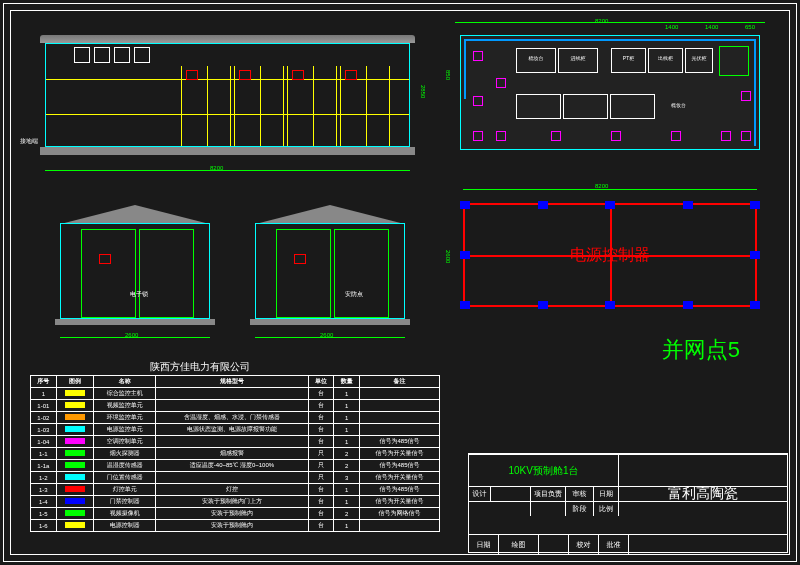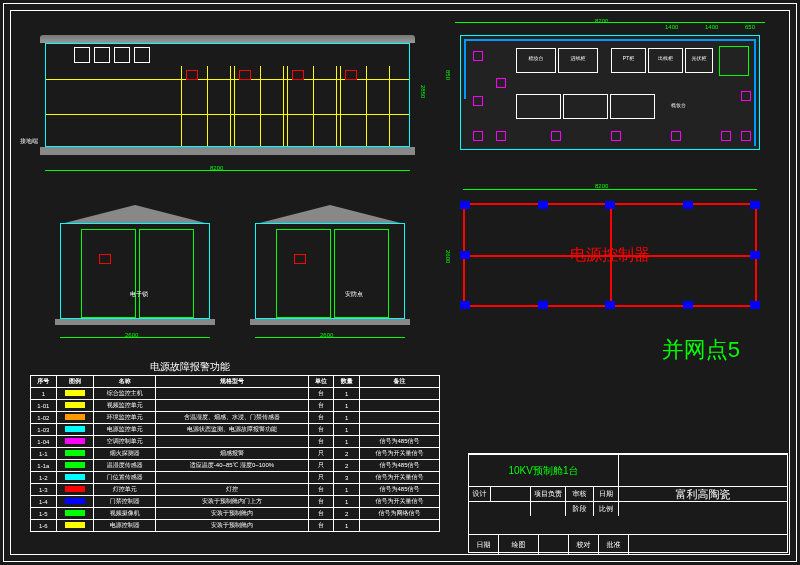--- a/index.html
+++ b/index.html
@@ -172,21 +172,21 @@
     <div class="bs-pad" style="left:75%;bottom:-4px"></div>
   </div>
   <div class="bs-txt">电源控制器</div>
 </div>
 <div class="dim" style="left:595px;top:183px">8200</div>
 <div class="dim-line" style="left:463px;top:189px;width:294px;height:1px"></div>
 <div class="dim" style="left:445px;top:250px;writing-mode:vertical-rl">2600</div>
 
 <div class="node-title">并网点5</div>
 
-<div class="tbl-title">电源故障报警功能</div>
+<div class="tbl-title">陕西方佳电力有限公司</div>
 <table class="tbl">
   <thead>
       <tr id="tbl-head">
         <th>序号</th>
         <th>图例</th>
         <th>名称</th>
         <th>规格型号</th>
         <th>单位</th>
         <th>数量</th>
         <th>备注</th>
@@ -307,21 +307,21 @@
 <div class="tb">
   <div class="tb-row" style="top:0;height:32px">
     <div class="tb-cell" style="width:150px;font-size:10px;color:#0f0">10KV预制舱1台</div>
   </div>
   <div class="tb-row" style="top:32px;height:15px">
     <div class="tb-cell" style="width:22px">设计</div>
     <div class="tb-cell" style="width:40px"></div>
     <div class="tb-cell" style="width:35px">项目负责</div>
     <div class="tb-cell" style="width:28px">审核</div>
     <div class="tb-cell" style="width:25px">日期</div>
-    <div class="tb-cell" style="flex:1;border-right:none;font-size:11px">富利高陶瓷</div>
+    <div class="tb-cell" style="flex:1;border-right:none;font-size:14px">富利高陶瓷</div>
   </div>
   <div class="tb-row" style="top:47px;height:15px">
     <div class="tb-cell" style="width:62px"></div>
     <div class="tb-cell" style="width:35px"></div>
     <div class="tb-cell" style="width:28px">阶段</div>
     <div class="tb-cell" style="width:25px">比例</div>
     <div class="tb-cell" style="flex:1;border-right:none"></div>
   </div>
   <div class="tb-row" style="top:80px;height:20px">
     <div class="tb-cell" style="width:30px">日期</div>

